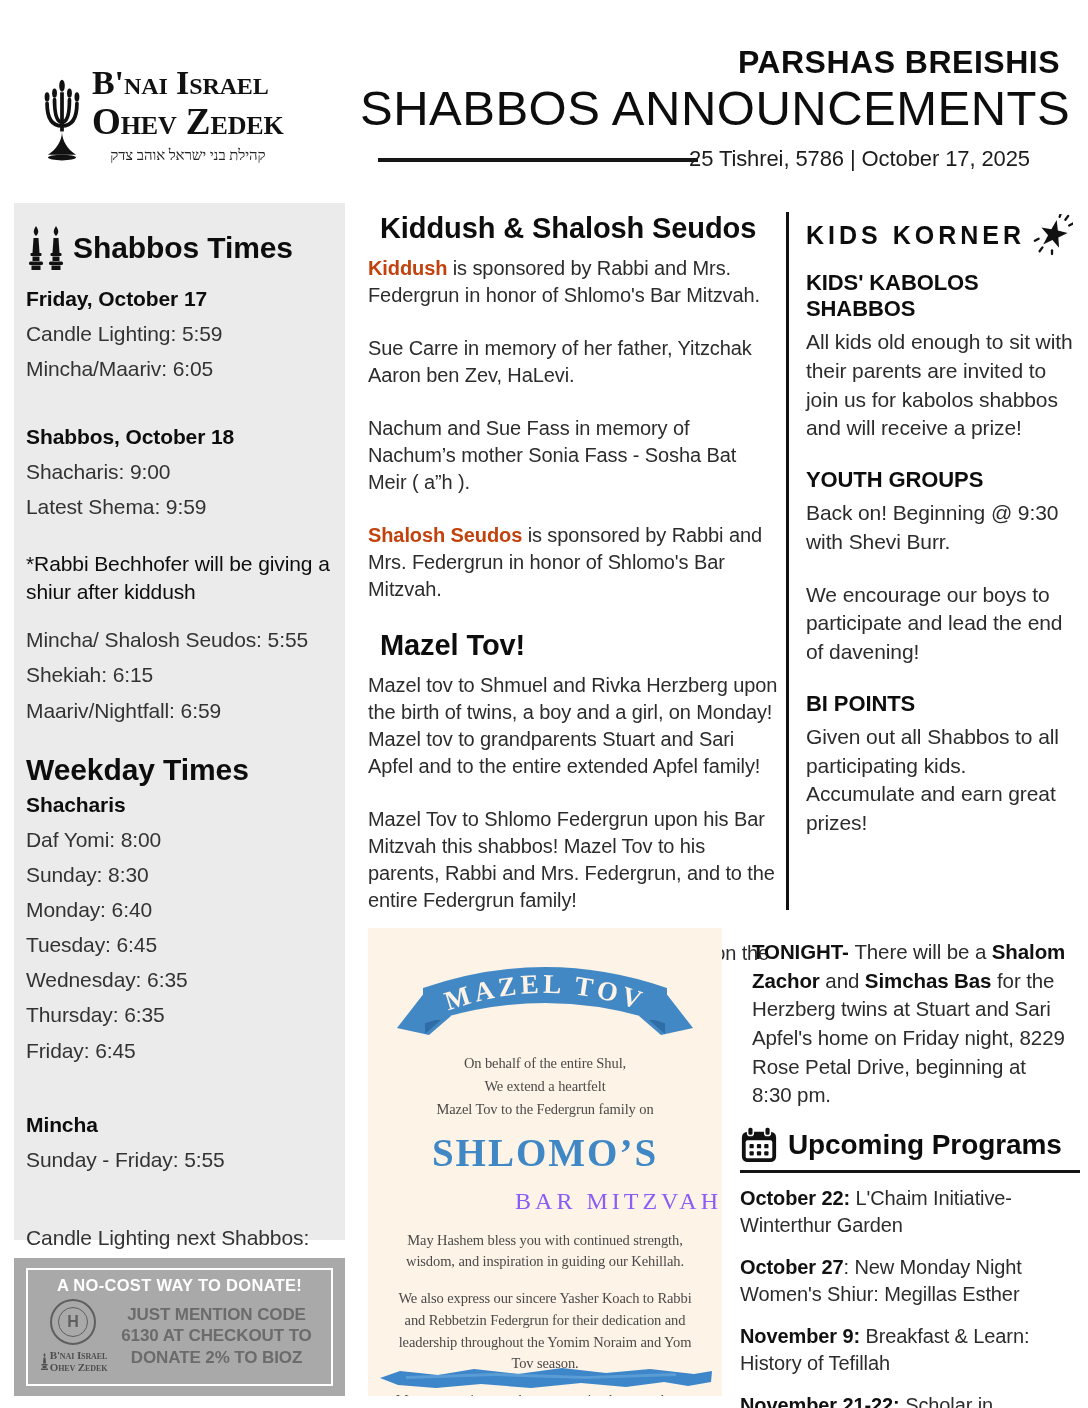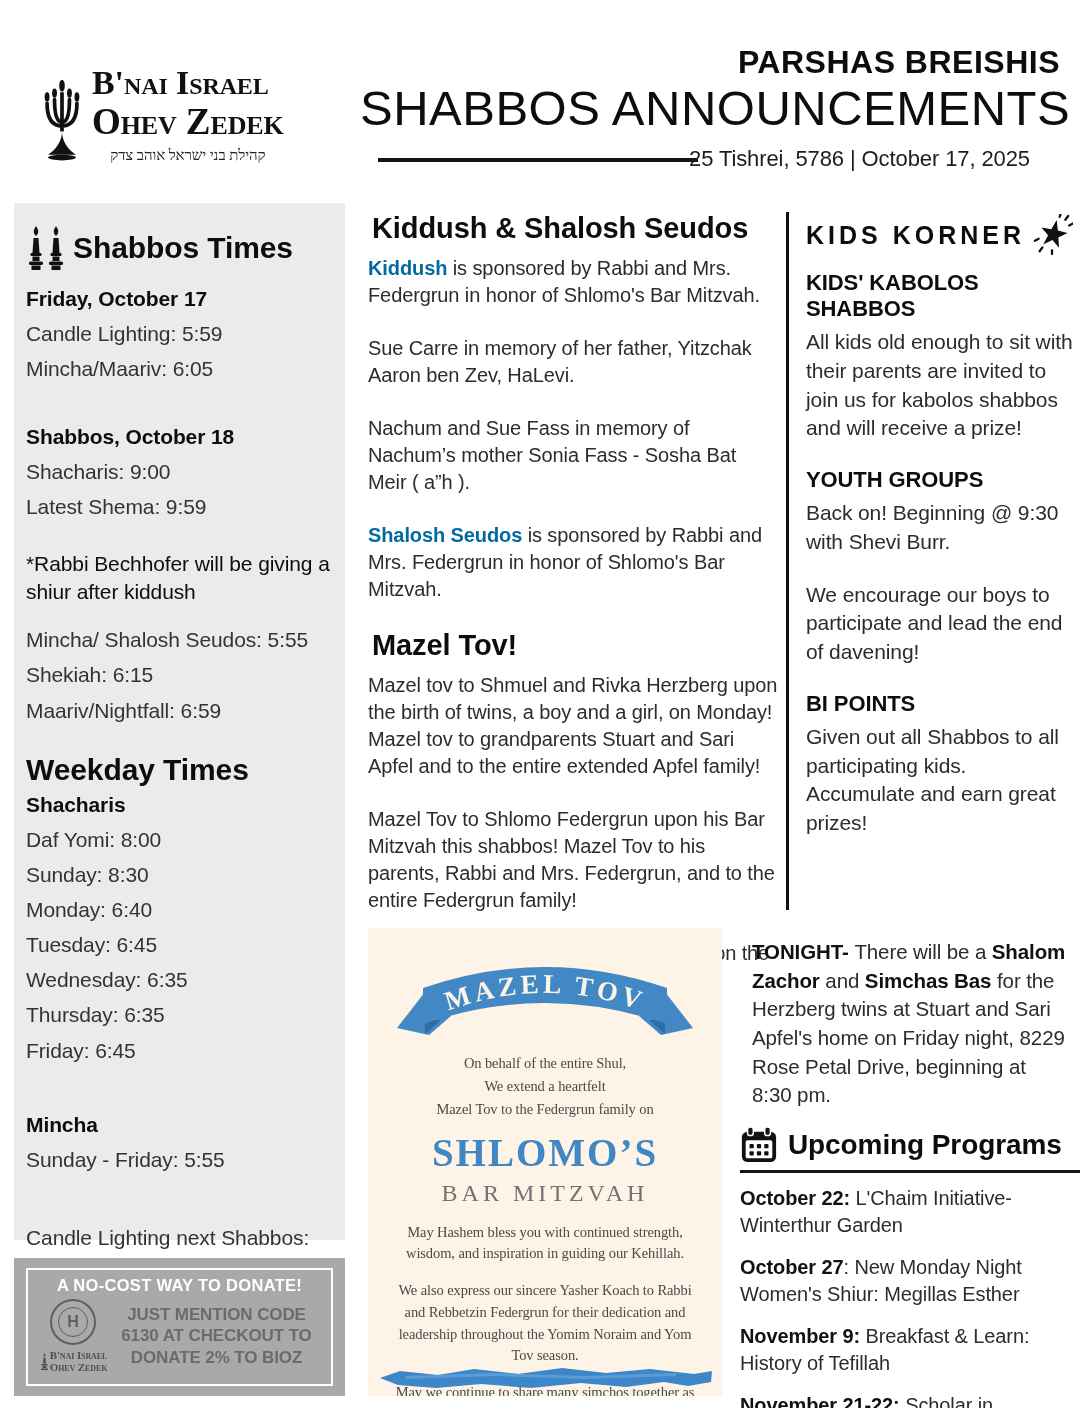--- a/index.html
+++ b/index.html
@@ -41,31 +41,31 @@
   .donate-logo-col{width:74px;display:flex;flex-direction:column;align-items:center;}
   .h-circle{width:42px;height:42px;border-radius:50%;border:2px solid #5f5f5f;display:flex;align-items:center;justify-content:center;}
   .h-circle-inner{width:28px;height:28px;border-radius:50%;border:1.5px solid #5f5f5f;display:flex;align-items:center;justify-content:center;
     font-weight:bold;font-size:16px;color:#5f5f5f;}
   .mini-org{display:flex;align-items:center;margin-top:5px;}
   .mini-org-lines{font-family:"Liberation Serif","DejaVu Serif",serif;font-variant:small-caps;
     font-size:11px;line-height:1.05;color:#4e4e4e;font-weight:600;}
   .donate-body{flex:1;text-align:center;color:#6b6b6b;font-weight:bold;font-size:17px;line-height:1.25;}
   
   .mid{position:absolute;left:368px;top:212px;width:410px;font-size:20px;color:#2c2c2c;}
-  .mid h2{font-size:29px;font-weight:bold;color:#0d0d0d;margin:0 4px 10px;}
+  .mid h2{font-size:29px;font-weight:bold;color:#0d0d0d;margin:0 12px 10px;}
   .mid p{margin:0 0 26px;line-height:1.35;}
-  .mid b{color:#0369a1;}
+  .mid b{color:#c2410c;}
   .mazel-head{margin-top:2px;}
   
   .card{position:absolute;left:368px;top:928px;width:354px;height:468px;background:#fdf3e6;
     font-family:"Liberation Serif","DejaVu Serif",serif;color:#4a4a4a;text-align:center;overflow:hidden;}
   .ribbon{margin-top:14px;}
   .card-intro{font-size:14.5px;line-height:1.6;margin-top:6px;}
   .card-name{font-size:39px;font-weight:bold;color:#3f87c5;letter-spacing:2px;margin-top:8px;}
-  .card-sub{font-size:24px;letter-spacing:4px;color:#737373;margin-top:5px;}
+  .card-sub{font-size:24px;letter-spacing:4px;color:#8b5cf6;margin-top:13px;text-align:right;}
   .card-p{font-size:14.5px;line-height:1.5;margin:15px 24px 0;}
   .brush{position:absolute;left:8px;right:8px;bottom:6px;}
   
   .v-divider{position:absolute;left:786px;top:212px;width:3px;height:698px;background:#111;}
   .kids{position:absolute;left:806px;top:214px;width:272px;font-size:21px;color:#2c2c2c;}
   .kids-title{display:flex;align-items:center;gap:6px;font-size:25px;font-weight:bold;
     letter-spacing:4px;color:#0d0d0d;}
   .kids-sec-title{font-weight:bold;color:#0d0d0d;font-size:22px;margin-top:24px;}
   .kids p{margin:6px 0 0;line-height:1.37;}
   .kids .spaced{margin-top:24px;}

